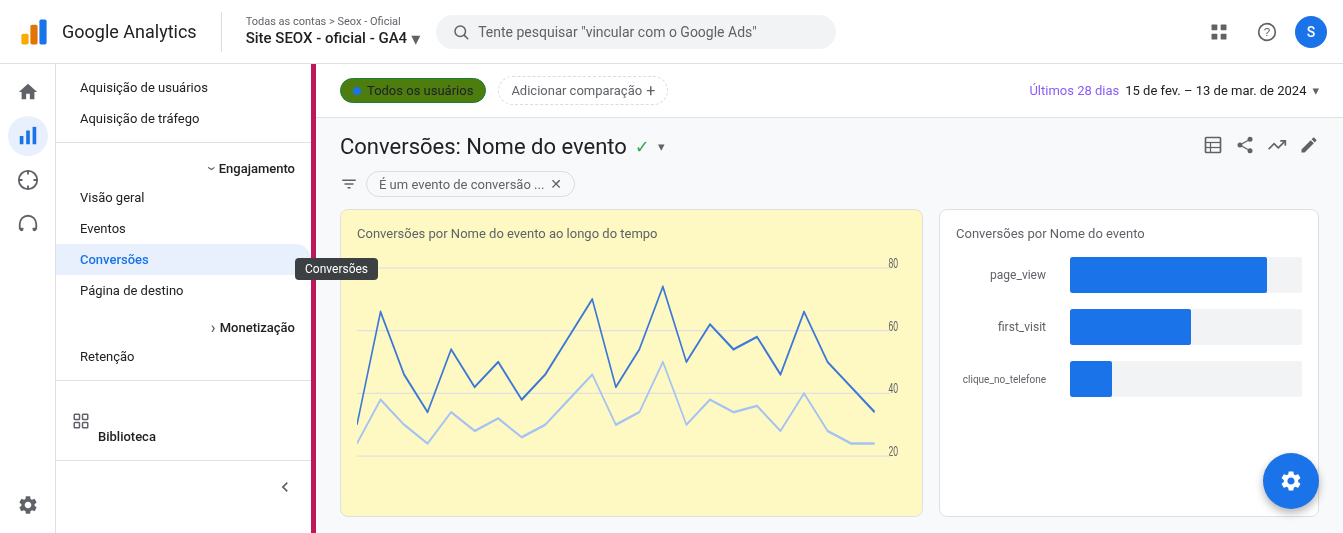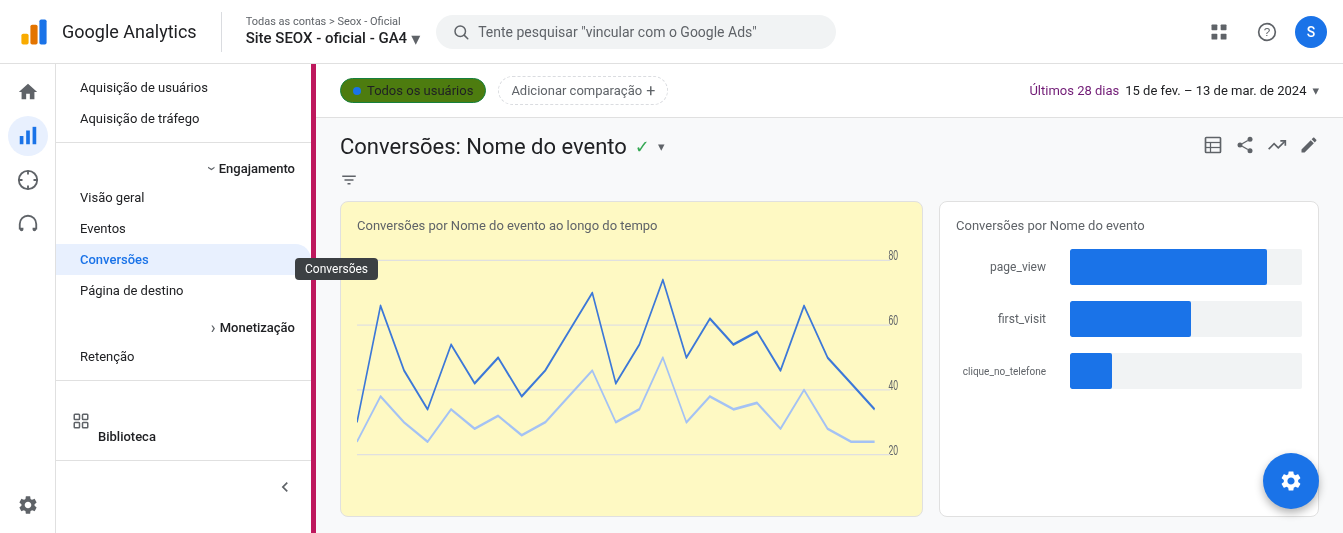--- a/index.html
+++ b/index.html
@@ -55,21 +55,21 @@
     
     .main { flex: 1; padding: 0; overflow: hidden; display: flex; flex-direction: column; background: #f8f9fa; position: relative; }
 
     
     .segment-bar { display: flex; align-items: center; padding: 12px 24px; background: #fff; border-bottom: 1px solid #e0e0e0; gap: 12px; justify-content: space-between; }
     .segment-left { display: flex; align-items: center; gap: 12px; }
     .segment-chip { display: flex; align-items: center; gap: 6px; background: #4d7c0f; border: 1px solid #15803d; border-radius: 16px; padding: 4px 12px; cursor: pointer; font-size: 13px; }
     .segment-chip .dot { width: 8px; height: 8px; border-radius: 50%; background: #1a73e8; }
     .add-comparison { display: flex; align-items: center; gap: 4px; border: 1px dashed #dadce0; border-radius: 16px; padding: 4px 12px; cursor: pointer; font-size: 13px; color: #5f6368; }
     .date-range { display: flex; align-items: center; gap: 6px; font-size: 13px; color: #202124; cursor: pointer; }
-    .date-range .label { color: #701a75; }
+    .date-range .label { color: #8b5cf6; }
 
     
     .report-header { padding: 16px 24px 8px 24px; display: flex; align-items: center; justify-content: space-between; }
     .report-title-area { display: flex; align-items: center; gap: 8px; }
     .report-title { font-size: 22px; font-weight: 400; color: #202124; }
     .report-title-icon { color: #34a853; font-size: 18px; }
     .report-actions { display: flex; align-items: center; gap: 12px; }
     .report-action-btn { color: #5f6368; cursor: pointer; font-size: 18px; }
 
     
@@ -295,20 +295,24 @@
             <path d="M3 17.25V21h3.75L17.81 9.94l-3.75-3.75L3 17.25zM20.71 7.04c.39-.39.39-1.02 0-1.41l-2.34-2.34c-.39-.39-1.02-.39-1.41 0l-1.83 1.83 3.75 3.75 1.83-1.83z" fill="#5f6368"></path>
           </svg>
         </span>
       </div>
     </div>
 
     <div class="filter-bar">
       <svg width="18" height="18" viewBox="0 0 24 24" fill="#5f6368">
         <path d="M10 18h4v-2h-4v2zM3 6v2h18V6H3zm3 7h12v-2H6v2z"></path>
       </svg>
+      <div class="filter-chip">
+        <span>É um evento de conversão ...</span>
+        <span class="close">✕</span>
+      </div>
     </div>
 
     <div class="charts-area">
 
       <div class="line-chart-container">
         <div class="chart-title">Conversões por Nome do evento ao longo do tempo</div>
         <div class="chart-svg-area">
           <svg width="100%" height="100%" viewBox="0 0 700 200" preserveAspectRatio="none">
 
             <text x="690" y="15" class="y-label" text-anchor="end" font-size="11" fill="#5f6368">80</text>

